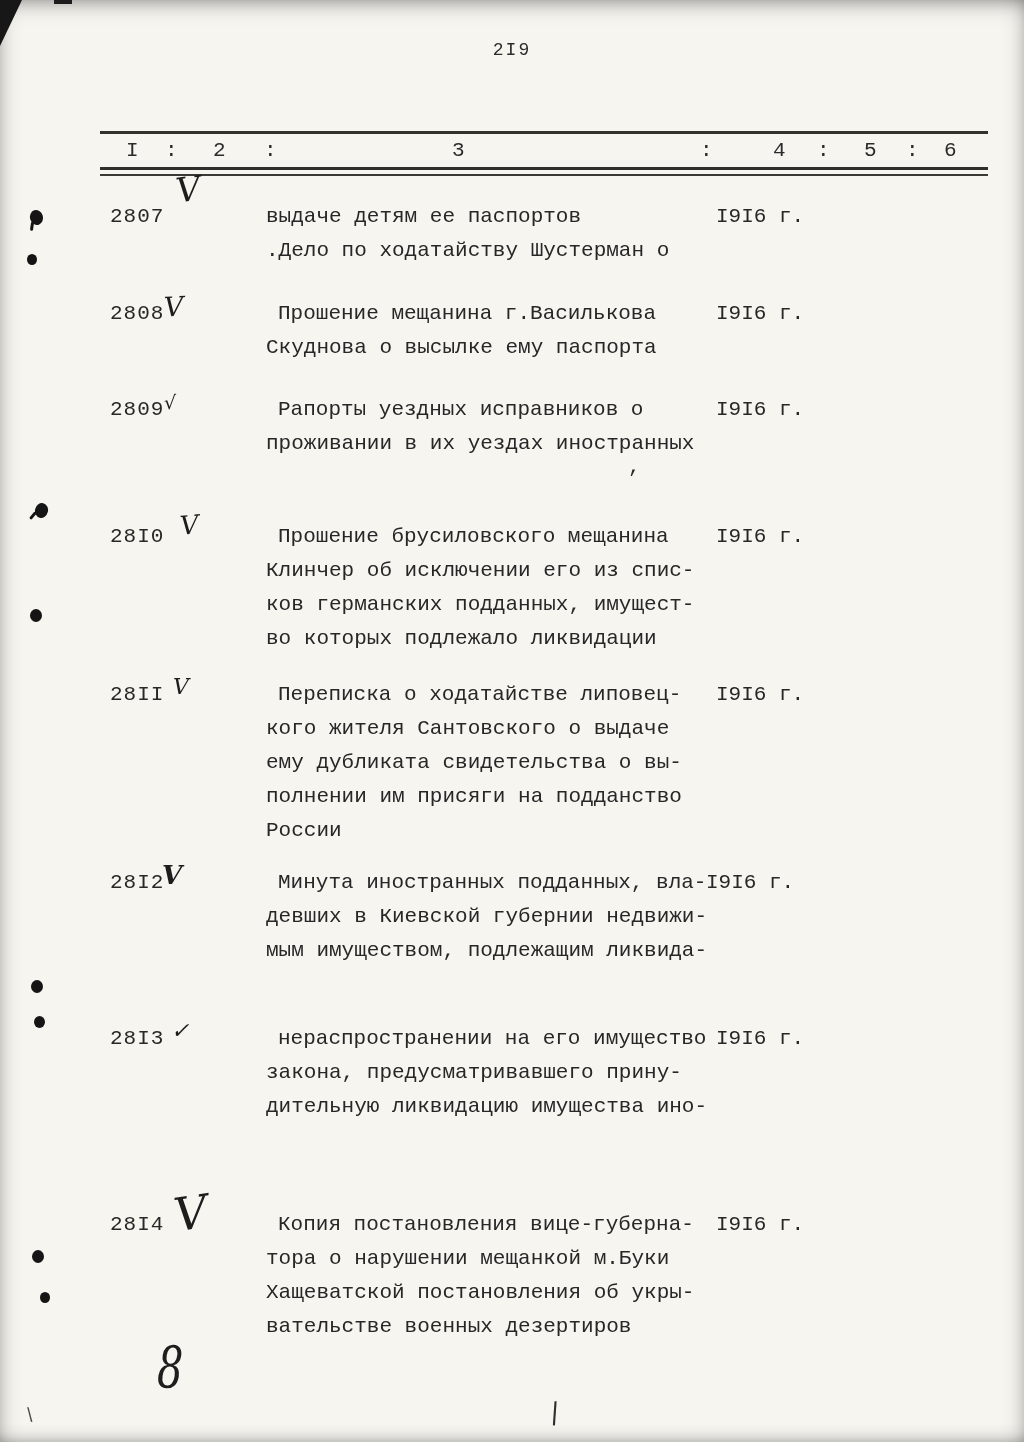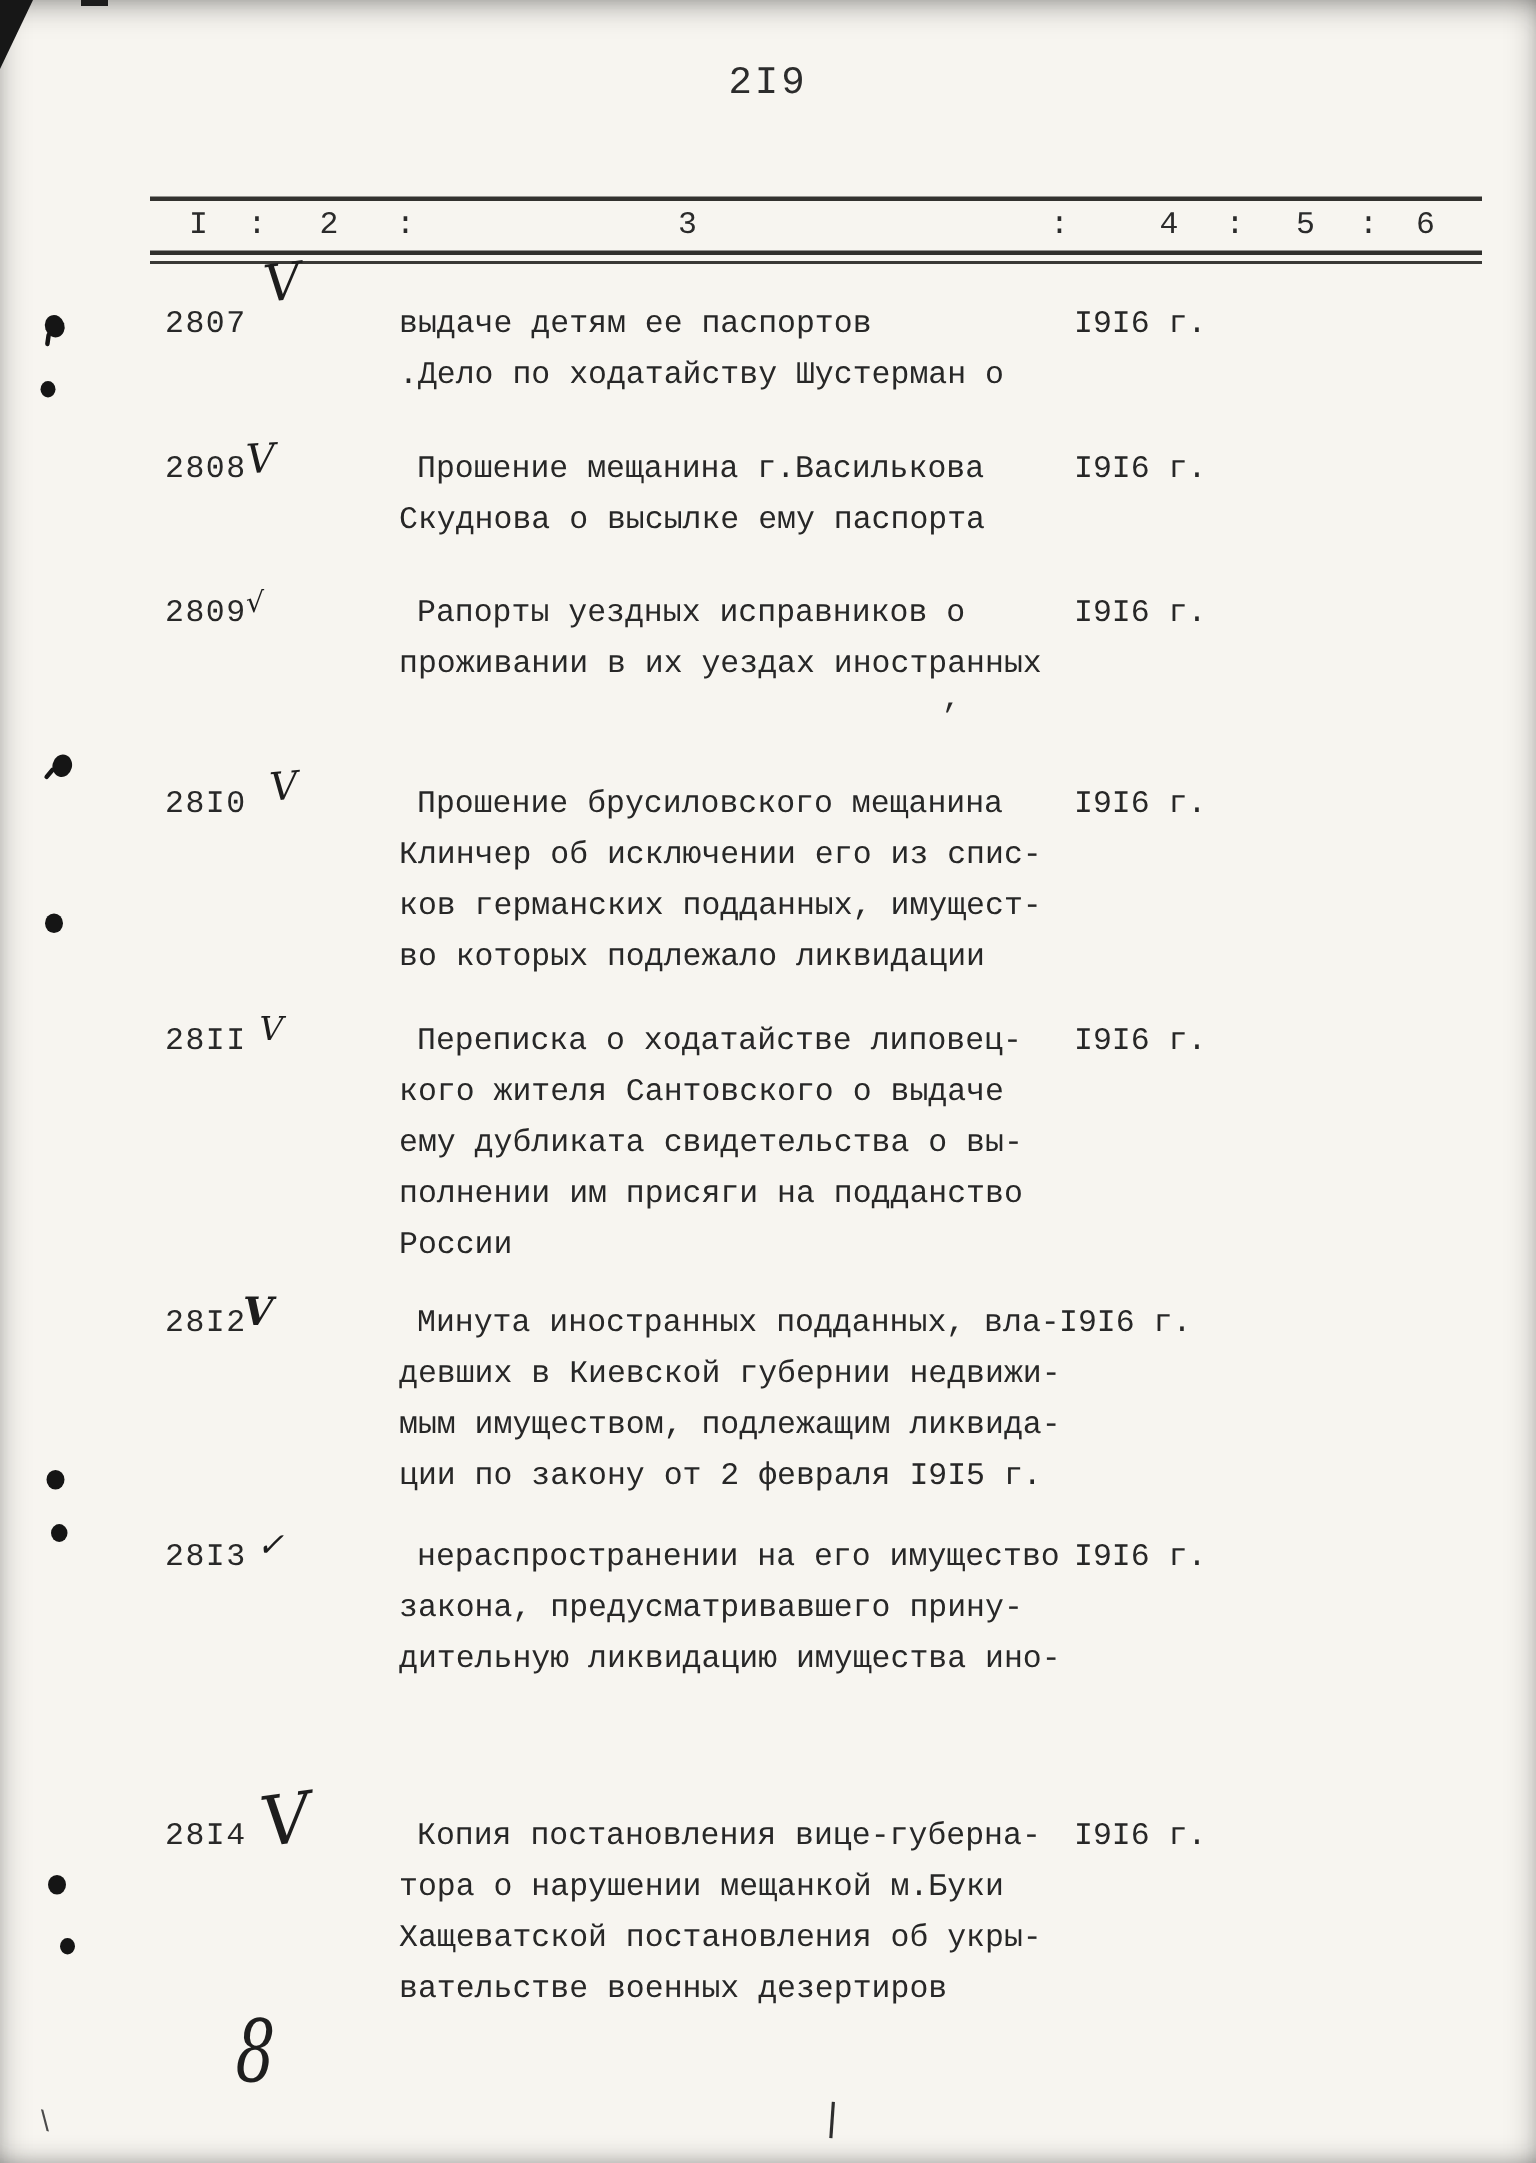--- a/index.html
+++ b/index.html
@@ -13,21 +13,21 @@
     overflow:hidden;
     box-shadow:
       inset 0 16px 22px -16px rgba(30,30,30,0.55),
       inset 0 -14px 18px -15px rgba(30,30,30,0.45),
       inset 16px 0 22px -18px rgba(30,30,30,0.35),
       inset -16px 0 22px -18px rgba(30,30,30,0.35);
   }
   
   .page-number{
     position:absolute;top:40px;left:0;width:100%;
-    text-align:center;font-size:26px;letter-spacing:2px;color:#2c2c2c;
+    text-align:center;font-size:18px;letter-spacing:2px;color:#2c2c2c;
   }
   
   .rule-top{position:absolute;top:131px;left:100px;width:888px;height:3px;background:#33322f;}
   .rule-mid1{position:absolute;top:167px;left:100px;width:888px;height:3px;background:#302f2c;}
   .rule-mid2{position:absolute;top:174px;left:100px;width:888px;height:2px;background:#3a3936;}
   
   .theader{position:absolute;top:139px;left:0;width:100%;height:26px;font-size:21px;color:#2b2b2b;}
   .theader span{position:absolute;top:0;}
   .h0{left:126px;} .h1{left:165px;} .h2{left:213px;} .h3{left:264px;}
   .h4{left:452px;} .h5{left:700px;} .h6{left:773px;} .h7{left:817px;}
@@ -175,21 +175,20 @@
     <span class="year">I9I6 г.</span>
   </div>
 
   <div class="entry e5" style="top:866px">
     <span class="num">28I2</span>
     <span class="check c5">V</span>
     <div class="desc">
       <div class="line">Минута иностранных подданных, вла-</div>
       <div class="line">девших в Киевской губернии недвижи-</div>
       <div class="line">мым имуществом, подлежащим ликвида-</div>
-      <div class="line">ции по закону от 2 февраля I9I5 г.</div>
     </div>
     <span class="year">I9I6 г.</span>
   </div>
 
   <div class="entry e6" style="top:1022px">
     <span class="num">28I3</span>
     <span class="check c6">✓</span>
     <div class="desc">
       <div class="line">нераспространении на его имущество</div>
       <div class="line">закона, предусматривавшего прину-</div>

